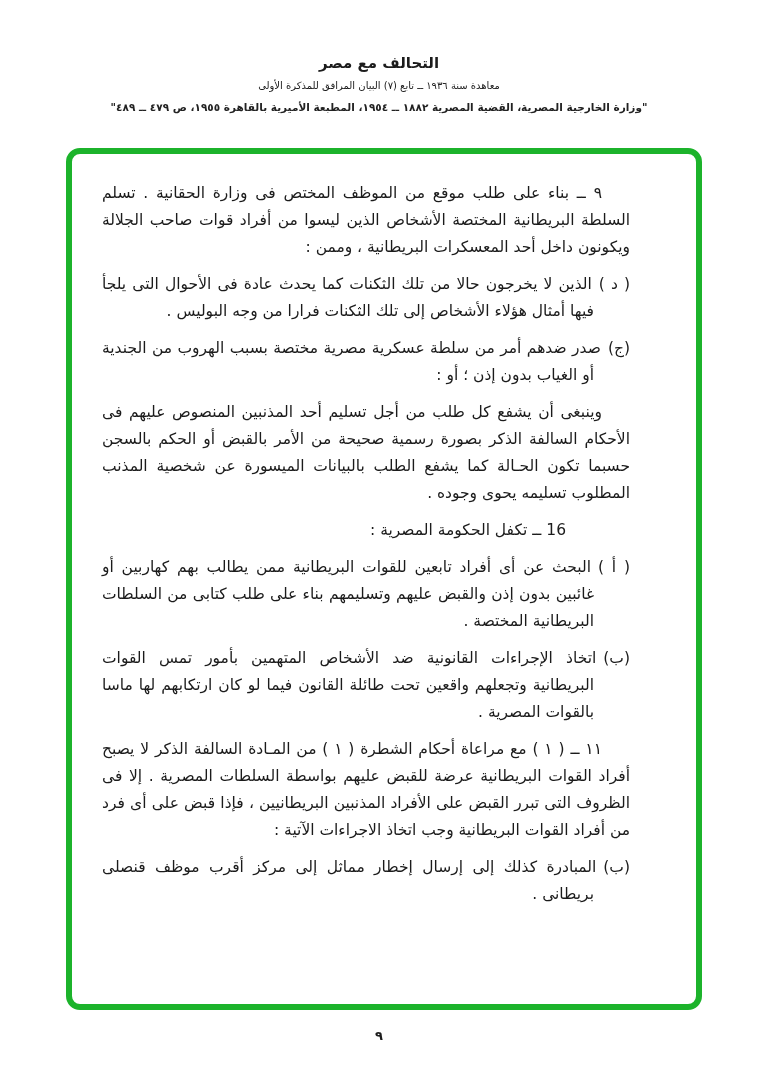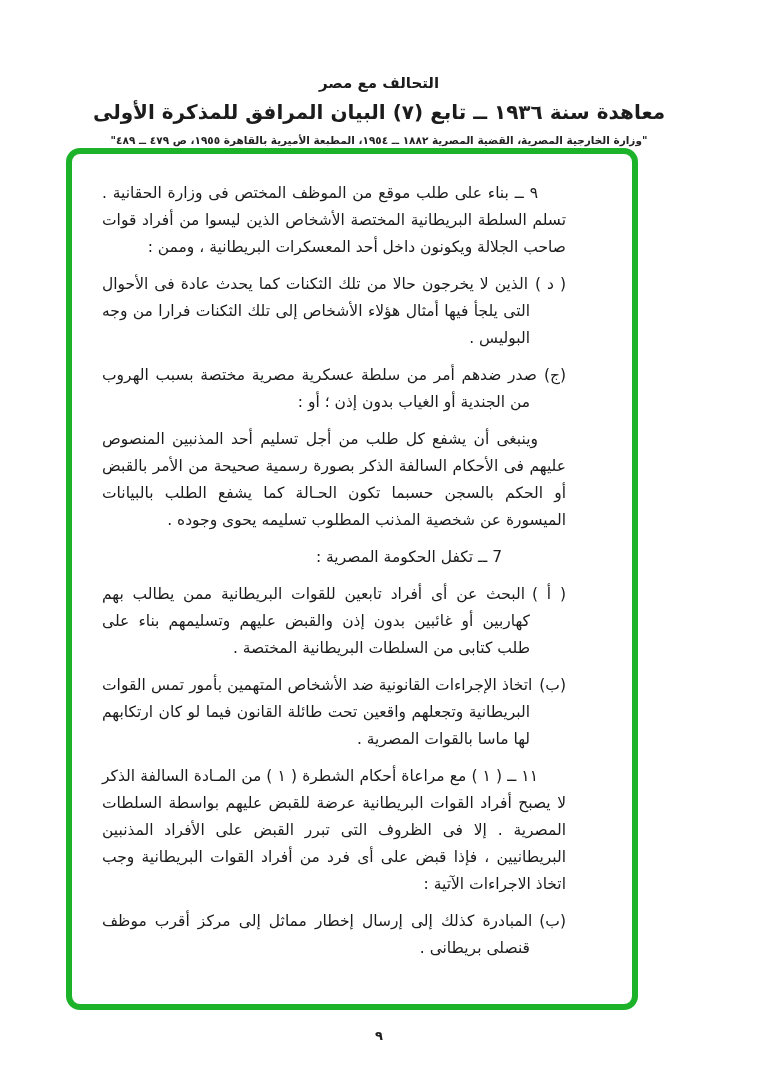--- a/index.html
+++ b/index.html
@@ -5,28 +5,28 @@
   html,body{margin:0;padding:0;background:#ffffff;}
   .page{
     position:relative;
     width:758px;height:1078px;
     background:#ffffff;
     color:#1c1c1c;
     font-family:"DejaVu Sans", sans-serif;
     overflow:hidden;
   }
   
-  .doc-header{position:absolute;top:54px;left:0;width:758px;text-align:center;direction:rtl;margin-top:20px;}
+  .doc-header{position:absolute;top:54px;left:0;width:758px;text-align:center;direction:rtl;}
   .doc-title{font-size:15px;font-weight:700;letter-spacing:0;}
-  .doc-subtitle{font-size:20px;font-weight:700;margin-top:8px;}
+  .doc-subtitle{font-size:10px;font-weight:400;margin-top:8px;}
   .doc-source{font-size:10.5px;font-weight:700;margin-top:10px;color:#222;}
   
   .frame{
     position:absolute;left:66px;top:148px;
-    width:572px;height:862px;
+    width:636px;height:862px;
     box-sizing:border-box;
     border:6px solid #1cb32b;
     border-radius:14px;
     padding:26px 66px 0 30px;
   }
   .content{
     direction:rtl;
     font-size:15.5px;
     line-height:27px;
     text-align:justify;
@@ -60,21 +60,21 @@
       <div class="block para">٩ ــ بناء على طلب موقع من الموظف المختص فى وزارة الحقانية . تسلم السلطة البريطانية المختصة الأشخاص الذين ليسوا من أفراد قوات صاحب الجلالة ويكونون داخل أحد المعسكرات البريطانية ، وممن :</div>
 
 
 
       <div class="block item"><span class="marker">( د )</span><span>الذين لا يخرجون حالا من تلك الثكنات كما يحدث عادة فى الأحوال التى يلجأ فيها أمثال هؤلاء الأشخاص إلى تلك الثكنات فرارا من وجه البوليس .</span></div>
 
       <div class="block item"><span class="marker">(ج)</span><span>صدر ضدهم أمر من سلطة عسكرية مصرية مختصة بسبب الهروب من الجندية أو الغياب بدون إذن ؛ أو :</span></div>
 
       <div class="block para">وينبغى أن يشفع كل طلب من أجل تسليم أحد المذنبين المنصوص عليهم فى الأحكام السالفة الذكر بصورة رسمية صحيحة من الأمر بالقبض أو الحكم بالسجن حسبما تكون الحـالة كما يشفع الطلب بالبيانات الميسورة عن شخصية المذنب المطلوب تسليمه يحوى وجوده .</div>
 
-      <div class="block para para-wide">7 ــ تكفل الحكومة المصرية :</div>
+      <div class="block para para-wide">16 ــ تكفل الحكومة المصرية :</div>
 
       <div class="block item"><span class="marker">( أ )</span><span>البحث عن أى أفراد تابعين للقوات البريطانية ممن يطالب بهم كهاربين أو غائبين بدون إذن والقبض عليهم وتسليمهم بناء على طلب كتابى من السلطات البريطانية المختصة .</span></div>
 
       <div class="block item"><span class="marker">(ب)</span><span>اتخاذ الإجراءات القانونية ضد الأشخاص المتهمين بأمور تمس القوات البريطانية وتجعلهم واقعين تحت طائلة القانون فيما لو كان ارتكابهم لها ماسا بالقوات المصرية .</span></div>
 
       <div class="block para">١١ ــ ( ١ ) مع مراعاة أحكام الشطرة ( ١ ) من المـادة السالفة الذكر لا يصبح أفراد القوات البريطانية عرضة للقبض عليهم بواسطة السلطات المصرية . إلا فى الظروف التى تبرر القبض على الأفراد المذنبين البريطانيين ، فإذا قبض على أى فرد من أفراد القوات البريطانية وجب اتخاذ الاجراءات الآتية :</div>
 
 
       <div class="block item"><span class="marker">(ب)</span><span>المبادرة كذلك إلى إرسال إخطار مماثل إلى مركز أقرب موظف قنصلى بريطانى .</span></div>
 

